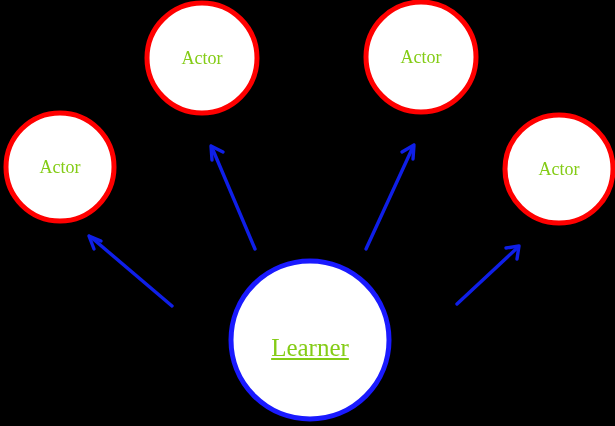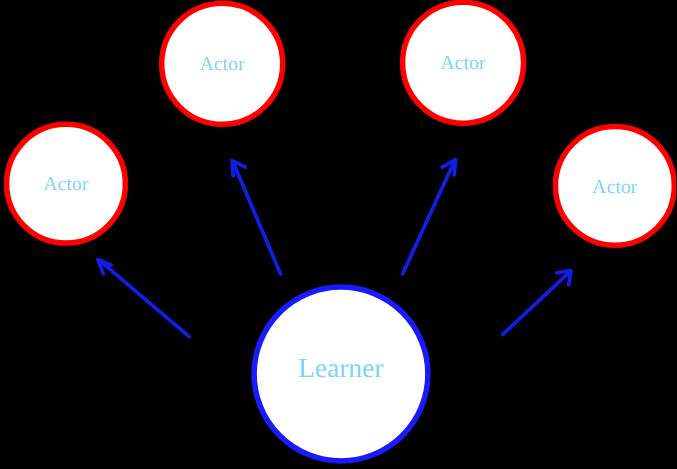--- a/index.html
+++ b/index.html
@@ -19,21 +19,21 @@
     position: absolute;
     left: 0;
     top: 0;
     width: 615px;
     height: 426px;
     display: block;
   }
   .node-label {
     position: absolute;
     text-align: center;
-    color: #7dd3fc;
+    color: #84cc16;
     font-family: "Liberation Serif", "DejaVu Serif", serif;
     white-space: nowrap;
     pointer-events: none;
     user-select: none;
   }
   .actor-label {
     font-size: 18px;
     line-height: 18px;
   }
   .learner-label {
@@ -82,15 +82,15 @@
   </svg>
 
   <div class="node-label actor-label" style="left:0px; top:158px; width:120px;">Actor</div>
 
   <div class="node-label actor-label" style="left:142px; top:49px; width:120px;">Actor</div>
 
   <div class="node-label actor-label" style="left:361px; top:48px; width:120px;">Actor</div>
 
   <div class="node-label actor-label" style="left:499px; top:160px; width:120px;">Actor</div>
 
-  <div class="node-label learner-label" style="left:220px; top:323px; width:180px;">Learner</div>
+  <div class="node-label learner-label" style="left:220px; top:335px; width:180px;text-decoration:underline;">Learner</div>
 
 </div>
 
 </body></html>

